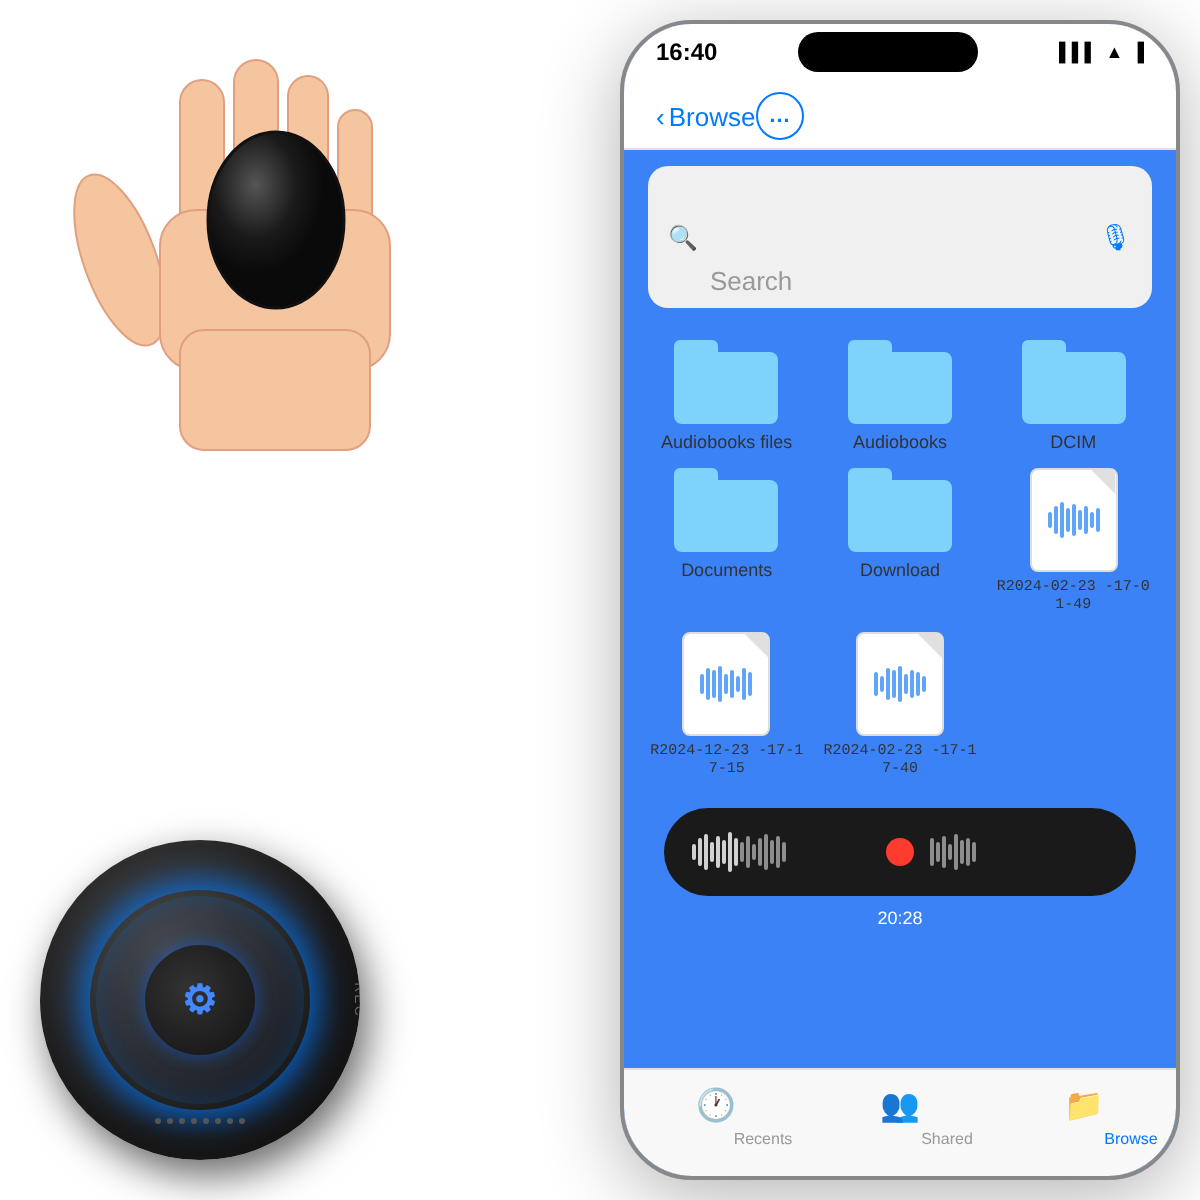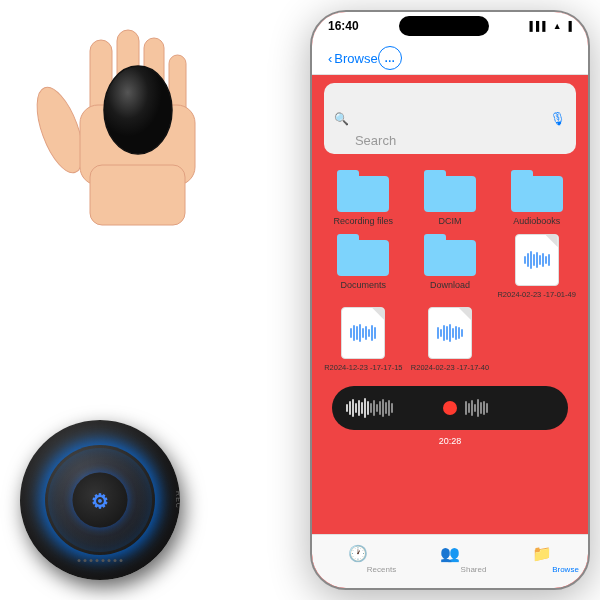--- a/index.html
+++ b/index.html
@@ -123,21 +123,21 @@
       overflow: hidden;
       border: 2px solid #888;
     }
 
     .phone-screen {
       position: absolute;
       top: 0;
       left: 0;
       right: 0;
       bottom: 0;
-      background: #ef4444;
+      background: #3b82f6;
       border-radius: 32px;
       overflow: hidden;
     }
 
     
     .status-bar {
       height: 28px;
       background: #fff;
       display: flex;
       align-items: center;
@@ -318,20 +318,21 @@
       background: #60a5fa;
       border-radius: 1px;
     }
 
     .audio-file-label {
       font-size: 7.5px;
       color: #333;
       text-align: center;
       line-height: 1.2;
       word-break: break-all;
+      font-family: Liberation Mono, monospace;
     }
 
     
     .player-bar {
       margin: 6px 10px;
       background: #1a1a1a;
       border-radius: 24px;
       padding: 8px 14px;
       display: flex;
       align-items: center;
@@ -517,37 +518,37 @@
       </div>
 
       <div class="file-grid">
 
 
         <div class="file-item">
           <div class="folder-icon">
             <div class="folder-tab"></div>
             <div class="folder-body"></div>
           </div>
-          <span class="file-label">Recording files</span>
+          <span class="file-label">Audiobooks files</span>
         </div>
 
         <div class="file-item">
           <div class="folder-icon">
             <div class="folder-tab"></div>
             <div class="folder-body"></div>
           </div>
-          <span class="file-label">DCIM</span>
+          <span class="file-label">Audiobooks</span>
         </div>
 
         <div class="file-item">
           <div class="folder-icon">
             <div class="folder-tab"></div>
             <div class="folder-body"></div>
           </div>
-          <span class="file-label">Audiobooks</span>
+          <span class="file-label">DCIM</span>
         </div>
 
         <div class="file-item">
           <div class="folder-icon">
             <div class="folder-tab"></div>
             <div class="folder-body"></div>
           </div>
           <span class="file-label">Documents</span>
         </div>
 

